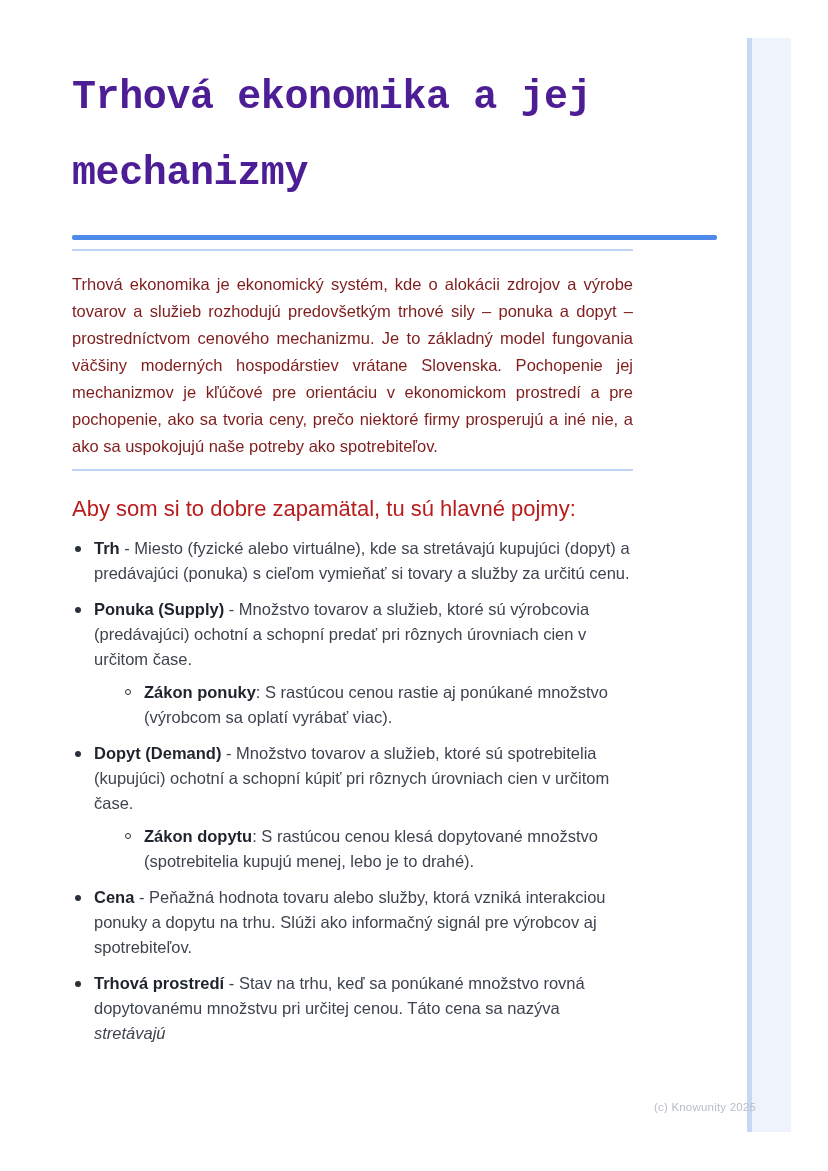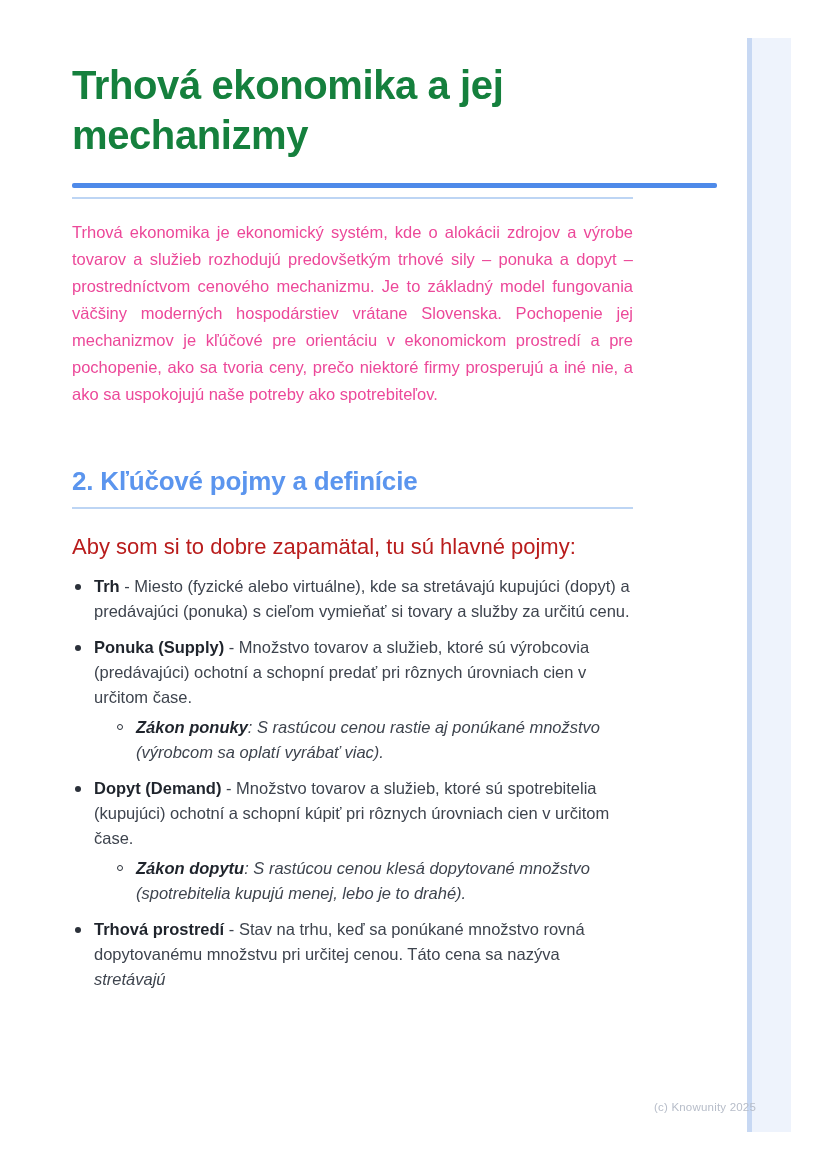--- a/index.html
+++ b/index.html
@@ -17,43 +17,44 @@
   }
   .accent-panel {
     position: absolute; left: 752px; top: 38px;
     width: 39px; height: 1094px;
     background: #eef3fc;
   }
   .content { position: absolute; left: 72px; top: 0; width: 561px; }
 
   h1.doc-title {
     margin: 60px 0 0;
-    font-size: 40px; line-height: 50px; font-weight: 700;
+    font-size: 40px; line-height: 76px; font-weight: 700;
     letter-spacing: -0.4px;
-    color: #15803d;
+    color: #4c1d95;
+    font-family: Liberation Mono, monospace;
   }
   .title-rule {
     margin-top: 23px;
     width: 645px; height: 5px;
     border-radius: 2px;
     background: #4e8ae9;
   }
   h2.sec {
     margin: 36px 0 0;
     font-size: 26px; line-height: 34px; font-weight: 700;
     letter-spacing: -0.2px;
     color: #5b95ee;
   }
   h2.sec-2 { margin-top: 56px; }
   .h2-rule { margin-top: 9px; height: 2px; background: #bdd5f4; }
 
   p.lead {
     margin: 20px 0 0;
     font-size: 16.5px; line-height: 27px;
-    color: #ec4899;
+    color: #7f1d1d;
     text-align: justify;
   }
   p.intro {
     margin: 24px 0 0;
     font-size: 22px; line-height: 27px;
     color: #b91c1c;
   }
 
   ul.terms { list-style: none; margin: 14px 0 0; padding: 0; }
   ul.terms > li {
@@ -66,24 +67,23 @@
   .term-name { color: #1f242c; font-weight: 700; }
   .dot {
     position: absolute; left: 3px; top: 10px;
     width: 6px; height: 6px; border-radius: 50%;
     background: #2b313a;
   }
   ul.subterms { list-style: none; margin: 5px 0 0; padding: 0 0 0 20px; }
   ul.subterms > li {
     position: relative;
     padding-left: 22px;
-    margin: 0;
+    margin: 8px;
     font-size: 16.5px; line-height: 25px;
     color: #3e444e;
-    font-style: italic;
   }
   .ring {
     position: absolute; left: 3px; top: 9px;
     width: 6px; height: 6px; border-radius: 50%;
     border: 1.5px solid #2b313a;
     box-sizing: border-box;
     background: transparent;
   }
   .footer {
     position: absolute; left: 654px; top: 1101px;
@@ -103,40 +103,40 @@
 
   <h1 class="doc-title">Trhová ekonomika a jej mechanizmy</h1>
   <div class="title-rule"></div>
 
   <section>
     <div class="h2-rule"></div>
     <p class="lead">Trhová ekonomika je ekonomický systém, kde o alokácii zdrojov a výrobe tovarov a služieb rozhodujú predovšetkým trhové sily – ponuka a dopyt – prostredníctvom cenového mechanizmu. Je to základný model fungovania väčšiny moderných hospodárstiev vrátane Slovenska. Pochopenie jej mechanizmov je kľúčové pre orientáciu v ekonomickom prostredí a pre pochopenie, ako sa tvoria ceny, prečo niektoré firmy prosperujú a iné nie, a ako sa uspokojujú naše potreby ako spotrebiteľov.</p>
   </section>
 
   <section>
-    <h2 class="sec sec-2">2. Kľúčové pojmy a definície</h2>
     <div class="h2-rule"></div>
     <p class="intro">Aby som si to dobre zapamätal, tu sú hlavné pojmy:</p>
 
     <ul class="terms">
 
       <li><span class="dot"></span><span class="term-name">Trh</span><span> - </span><span>Miesto (fyzické alebo virtuálne), kde sa stretávajú kupujúci (dopyt) a predávajúci (ponuka) s cieľom vymieňať si tovary a služby za určitú cenu.</span></li>
 
       <li><span class="dot"></span><span class="term-name">Ponuka (Supply)</span><span> - </span><span>Množstvo tovarov a služieb, ktoré sú výrobcovia (predávajúci) ochotní a schopní predať pri rôznych úrovniach cien v určitom čase.</span>
         <ul class="subterms">
           <li><span class="ring"></span><span class="term-name">Zákon ponuky</span><span>: </span><span>S rastúcou cenou rastie aj ponúkané množstvo (výrobcom sa oplatí vyrábať viac).</span></li>
         </ul>
       </li>
 
       <li><span class="dot"></span><span class="term-name">Dopyt (Demand)</span><span> - </span><span>Množstvo tovarov a služieb, ktoré sú spotrebitelia (kupujúci) ochotní a schopní kúpiť pri rôznych úrovniach cien v určitom čase.</span>
         <ul class="subterms">
           <li><span class="ring"></span><span class="term-name">Zákon dopytu</span><span>: </span><span>S rastúcou cenou klesá dopytované množstvo (spotrebitelia kupujú menej, lebo je to drahé).</span></li>
         </ul>
       </li>
 
+      <li><span class="dot"></span><span class="term-name">Cena</span><span> - </span><span>Peňažná hodnota tovaru alebo služby, ktorá vzniká interakciou ponuky a dopytu na trhu. Slúži ako informačný signál pre výrobcov aj spotrebiteľov.</span></li>
 
       <li><span class="dot"></span><span class="term-name">Trhová prostredí</span><span> - </span><span>Stav na trhu, keď sa ponúkané množstvo rovná dopytovanému množstvu pri určitej cenou. Táto cena sa nazýva </span><i>stretávajú</i></li>
 
     </ul>
   </section>
 
 </main>
 
 <div class="footer">(c) Knowunity 2025</div>
 

